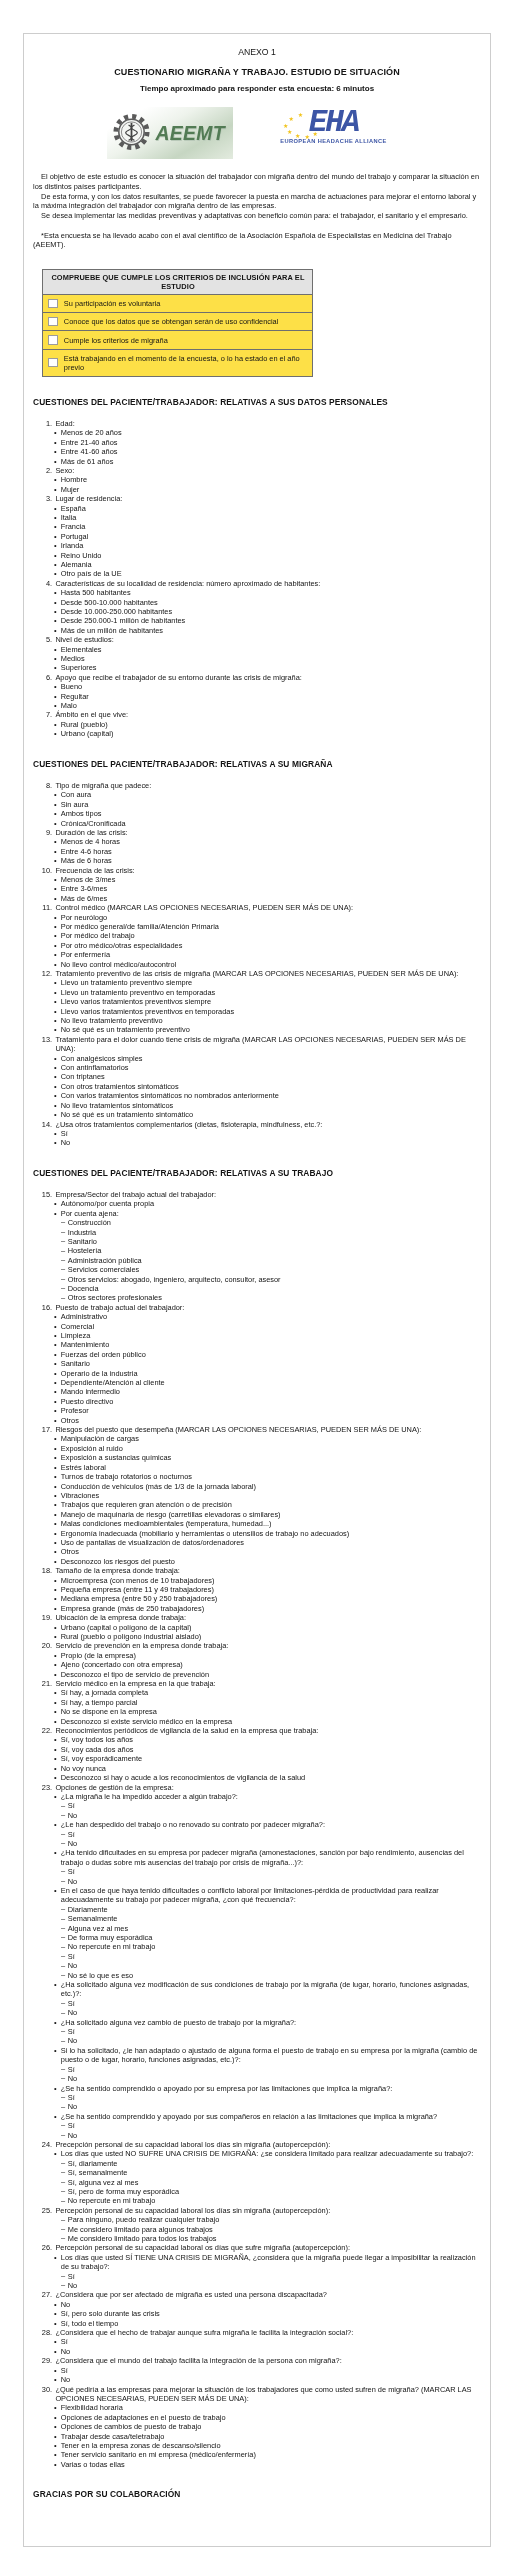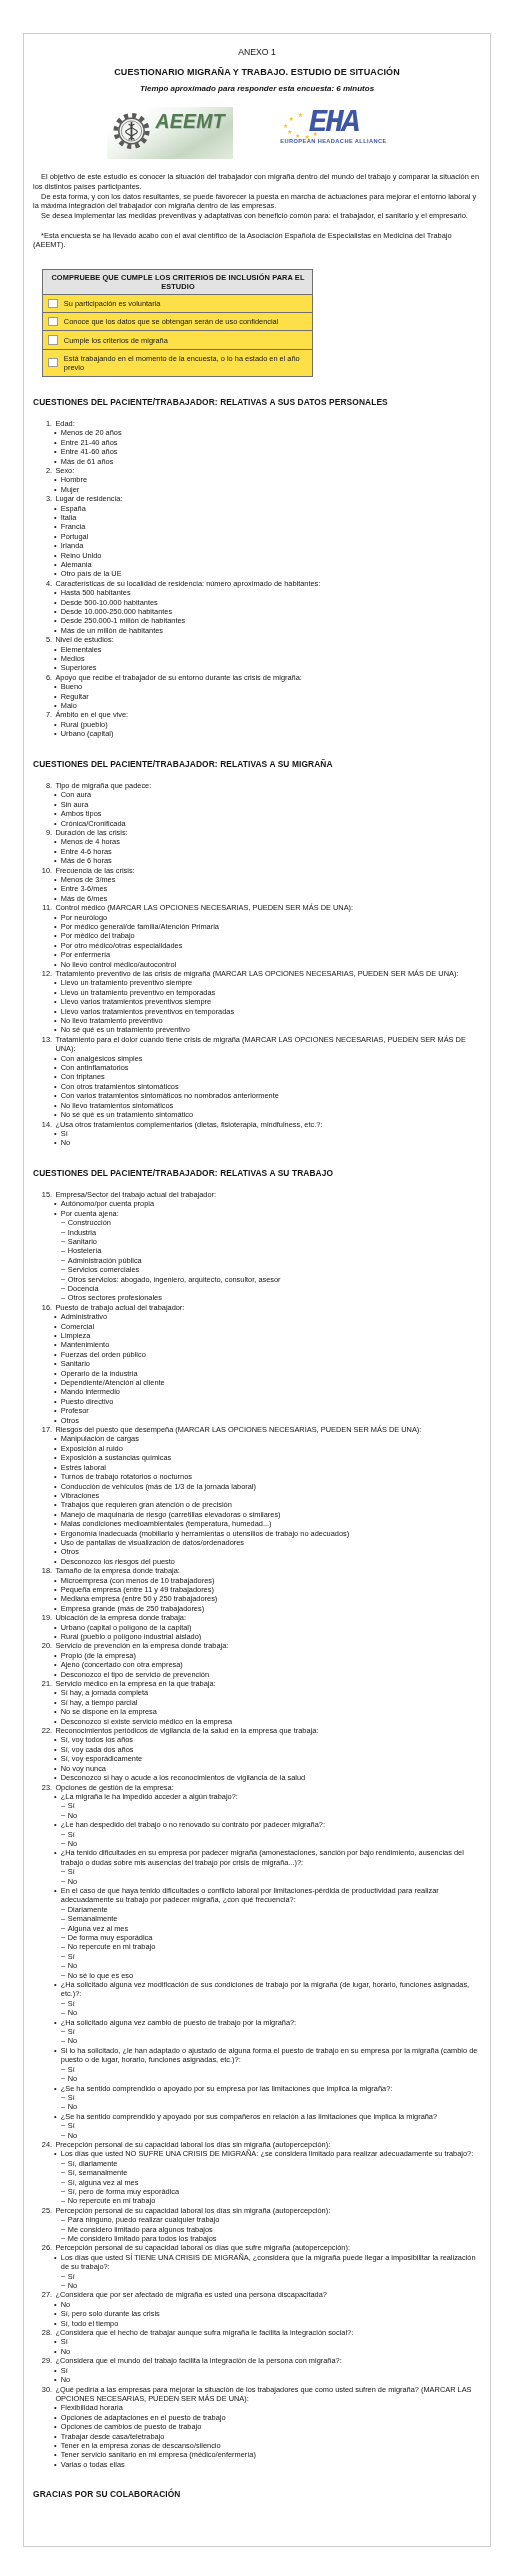--- a/index.html
+++ b/index.html
@@ -8,24 +8,24 @@
     font-family:"Liberation Sans",sans-serif;color:#141414;overflow:hidden;
   }
   .page{
     position:absolute;left:23.4px;top:33px;width:468px;height:2514px;
     box-sizing:border-box;background:#fff;border:1.3px solid #cdcdcd;
     padding:10.7px 9.4px 0 8.7px;
   }
   
   .annex{text-align:center;font-weight:normal;font-size:8.7px;margin-top:2.7px;}
   .title{text-align:center;font-weight:bold;font-size:9px;margin-top:9.4px;letter-spacing:0.1px;}
-  .subtitle{text-align:center;font-weight:bold;font-size:8px;margin-top:7.4px;font-style:italic;}
+  .subtitle{text-align:center;font-weight:bold;font-size:8px;margin-top:7.4px;}
   
   .logos{display:flex;justify-content:center;align-items:center;gap:27px;margin-top:10.7px;height:59px;}
-  .aeemt-box{width:126px;height:52px;box-sizing:border-box;display:flex;align-items:flex-start;gap:4px;padding:2.7px 5.4px;
+  .aeemt-box{width:126px;height:52px;box-sizing:border-box;display:flex;align-items:center;gap:4px;padding:2.7px 5.4px;
     background:linear-gradient(150deg,#ffffff 18%,#eef3ec 42%,#c6d6c2 72%,#e3ebdf 100%);}
   .aeemt-text{font-size:19.4px;font-weight:bold;font-style:italic;color:#527b54;letter-spacing:0.3px;
     text-shadow:0.7px 0.7px 0 #b9c9b9;}
   .eha-box{width:147px;height:56px;position:relative;text-align:center;}
   .eha-script{font-family:Liberation Mono, monospace;font-style:italic;font-weight:bold;
     font-size:31px;line-height:35px;color:#3c55a5;letter-spacing:-2px;}
   .eha-stars{position:absolute;left:23px;top:9.4px;width:40px;height:23px;color:#f2c41d;font-size:6px;line-height:6px;}
   .eha-stars span{position:absolute;}
   .eha-caption{font-size:5.7px;font-weight:bold;color:#3c55a5;letter-spacing:0.4px;margin-top:-2.7px;}
   

